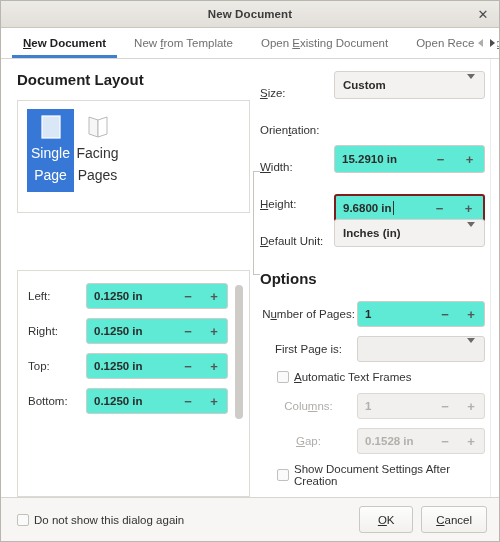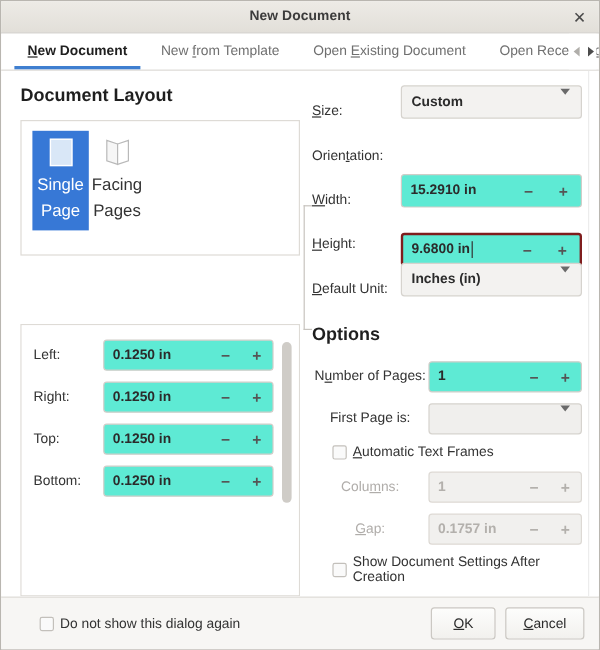--- a/index.html
+++ b/index.html
@@ -528,41 +528,41 @@
                 <span class="btn">−</span>
                 <span class="btn">+</span>
               </div>
             </div>
           </div>
 
           <div class="orow">
             <span class="lab dim"><u class="mn">G</u>ap:</span>
             <div class="ctl w-gap">
               <div class="spin small disabled">
-                <span class="val">0.1757 in</span>
+                <span class="val">0.1528 in</span>
                 <span class="btn">−</span>
                 <span class="btn">+</span>
               </div>
             </div>
           </div>
 
           <div class="checkrow">
             <span class="cbox"></span>
             <span class="ctext">Show Document Settings After Creation</span>
           </div>
 
         </div>
       </div>
     </div>
 
     <div class="body-scroll"></div>
   </div>
 
   <div class="footer">
-    <div class="checkrow" style="margin:16px;padding-left:4px;align-items:center;">
+    <div class="checkrow" style="margin:0;padding-left:4px;align-items:center;">
       <span class="cbox"></span>
       <span class="ctext">Do not show this dialog again</span>
     </div>
     <div class="spacer"></div>
     <div class="fbtn">
         <span><u class="mn">O</u>K</span>
       </div>
     <div class="fbtn">
         <span><u class="mn">C</u>ancel</span>
       </div>

